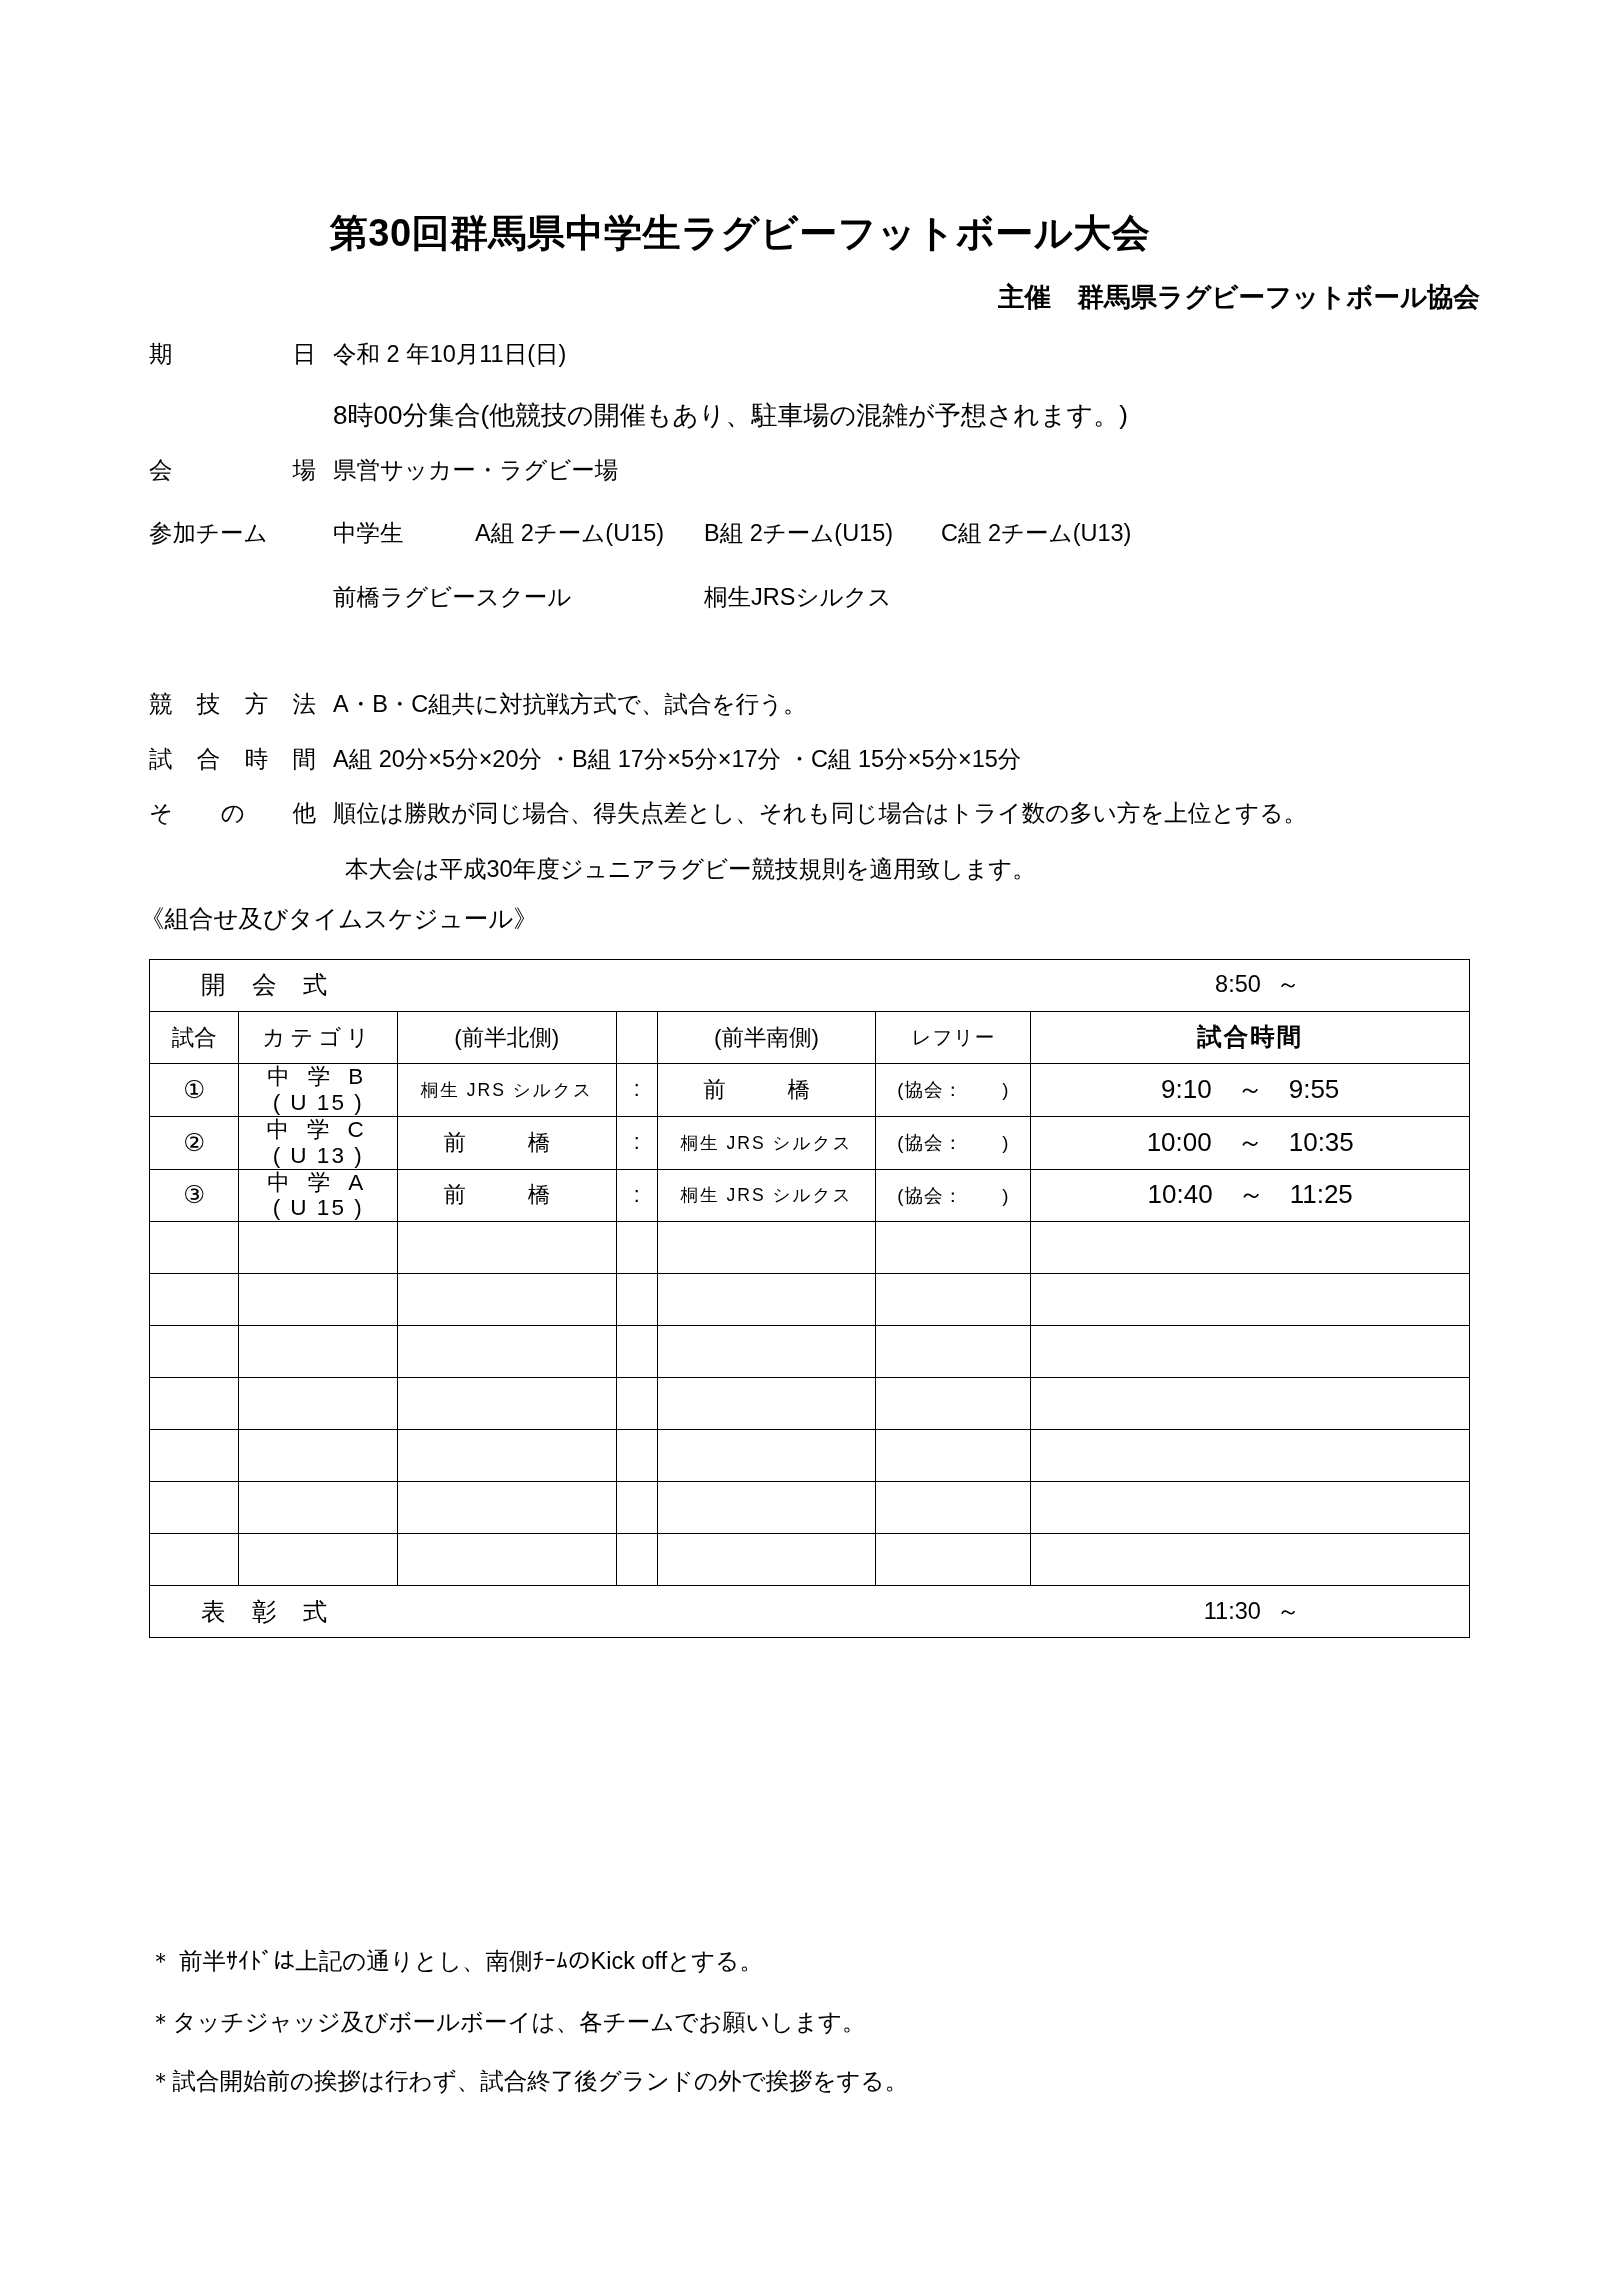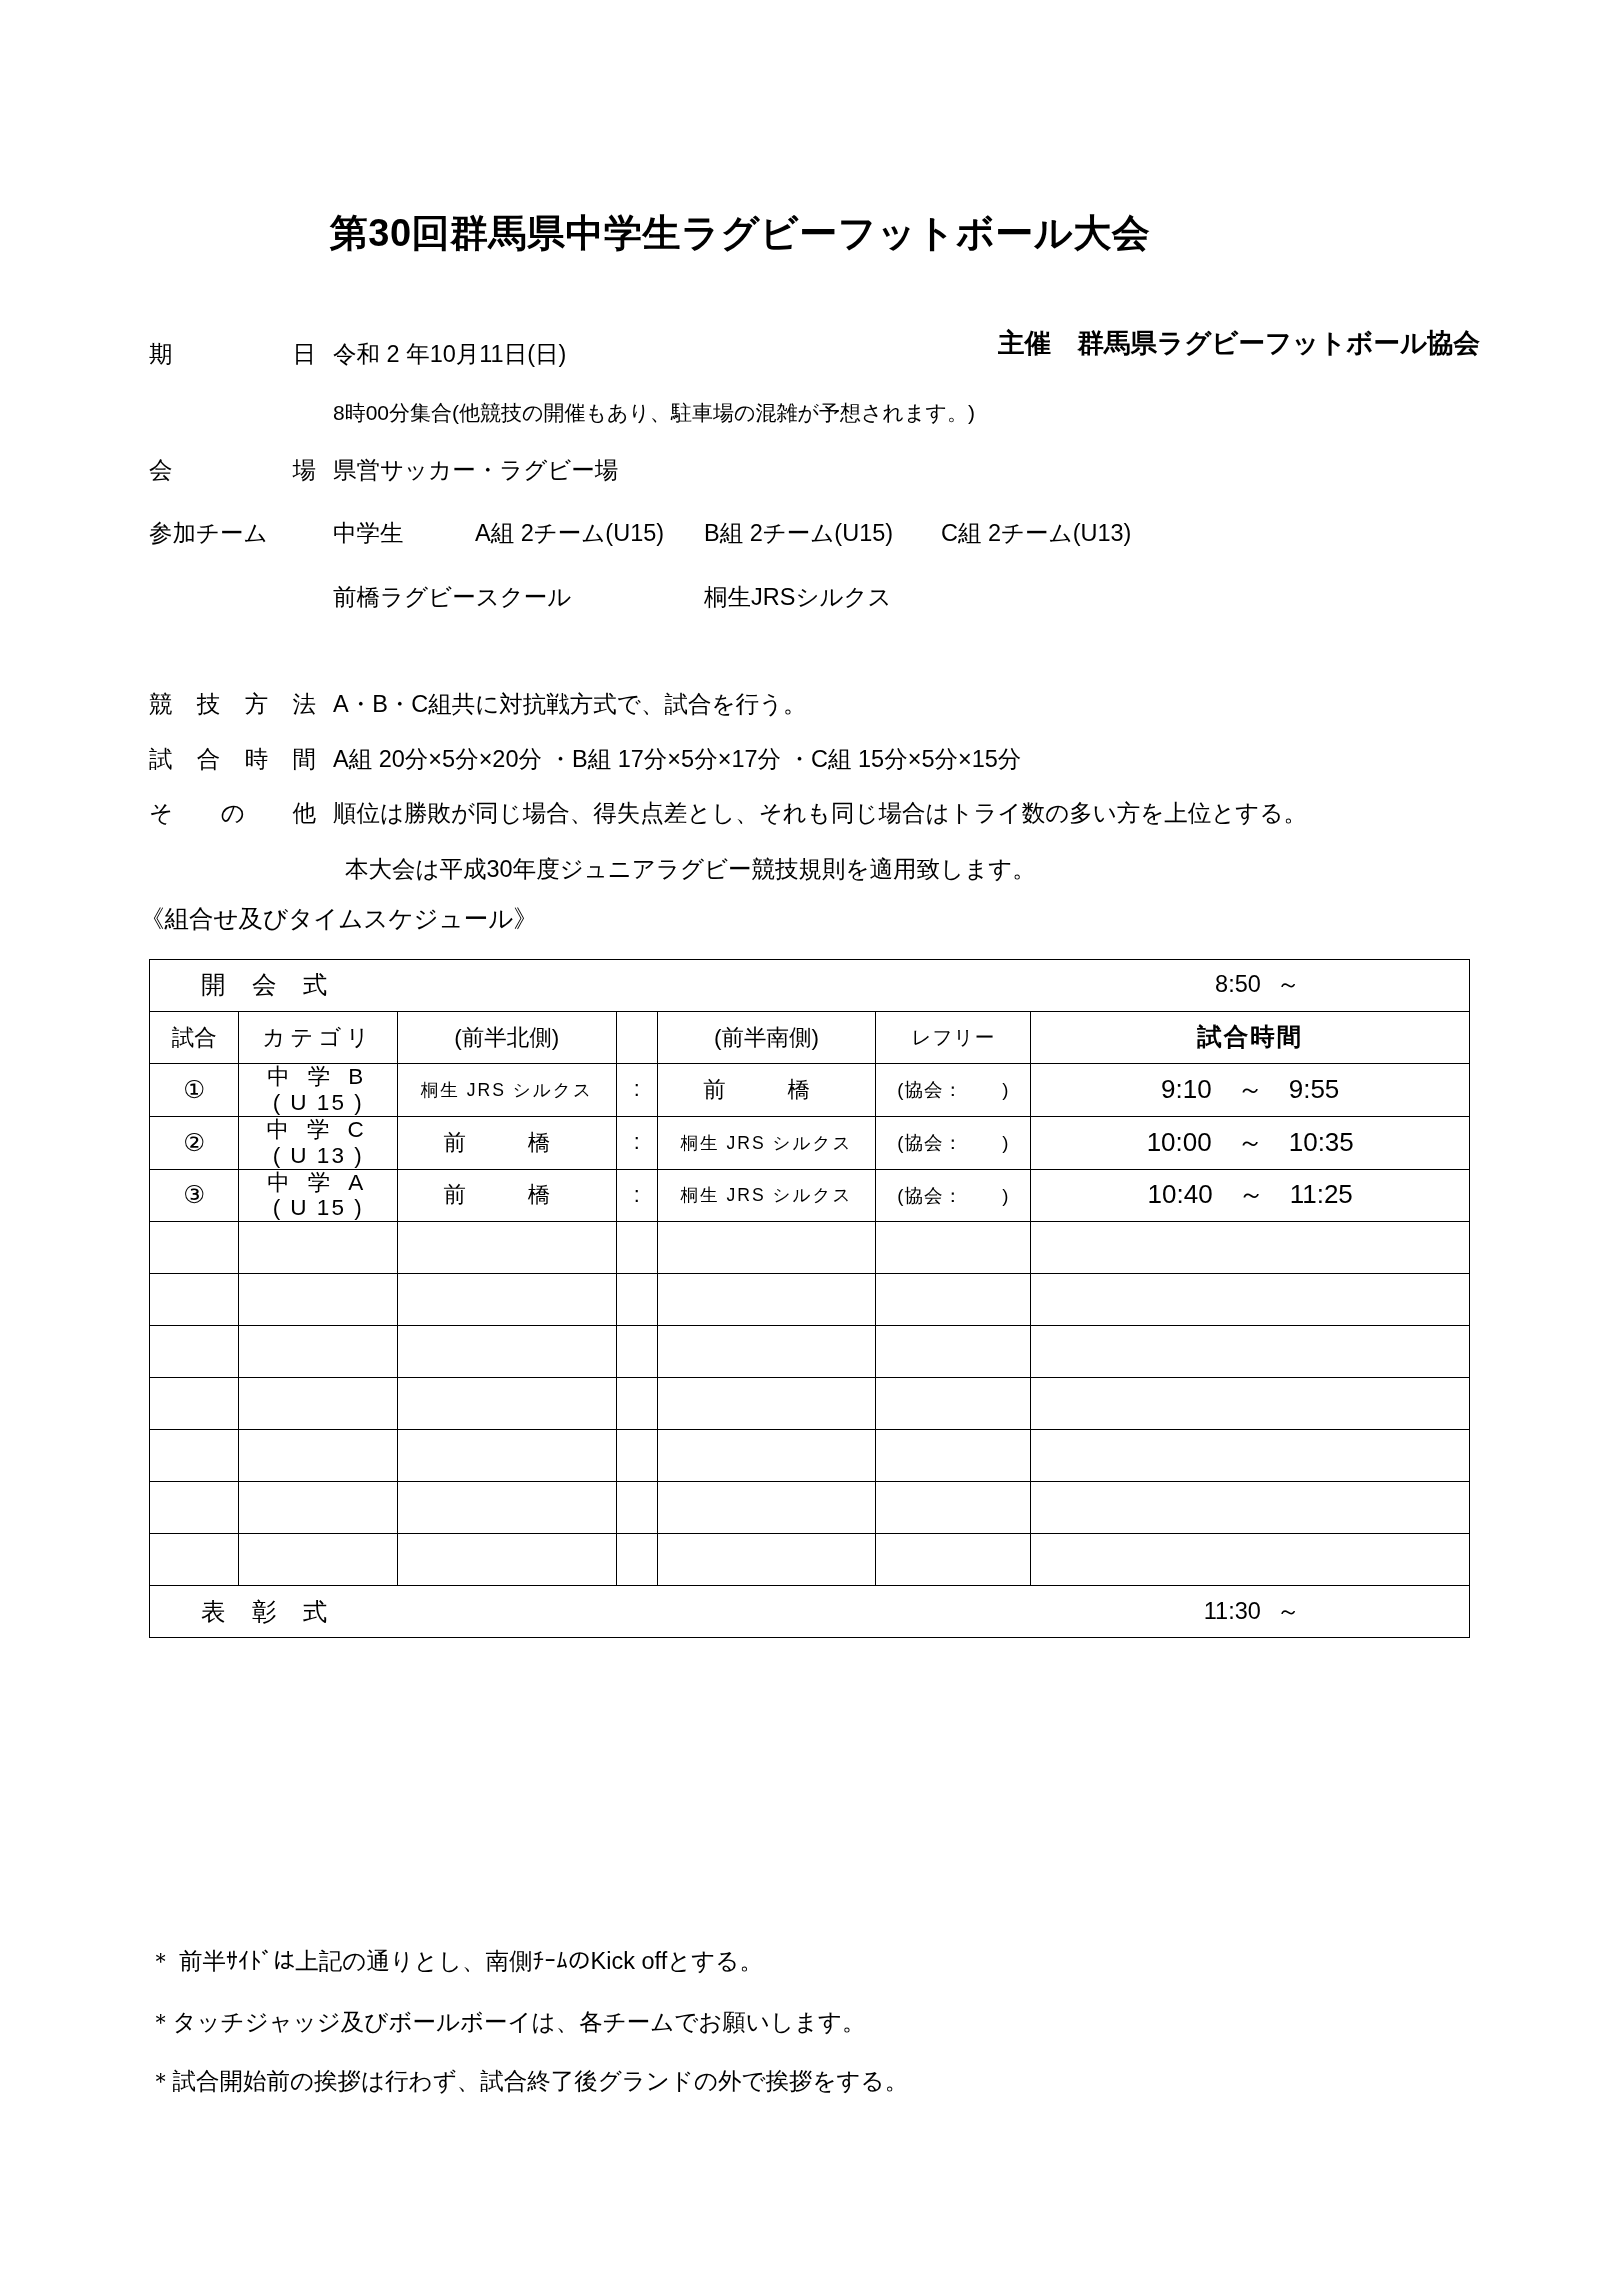--- a/index.html
+++ b/index.html
@@ -34,21 +34,20 @@
   }
   .host-line {
     position: absolute;
     left: 0;
     top: 279px;
     width: 1480px;
     text-align: right;
     font-size: 26.5px;
     font-weight: bold;
     white-space: nowrap;
-    margin-top: 46px;
   }
   .info-label {
     position: absolute;
     font-size: 23.5px;
     white-space: nowrap;
     line-height: 1;
     width: 186px;
     display: inline-block;
   }
   .spread3 {
@@ -64,21 +63,21 @@
     text-align-last: justify;
   }
   .info-value {
     position: absolute;
     font-size: 23.5px;
     white-space: nowrap;
     line-height: 1;
   }
   .sub-value {
     position: absolute;
-    font-size: 21px;
+    font-size: 26px;
     white-space: nowrap;
     line-height: 1;
   }
 
   
   .schedule-heading {
     position: absolute;
     left: 140px;
     top: 902px;
     font-size: 24.5px;

